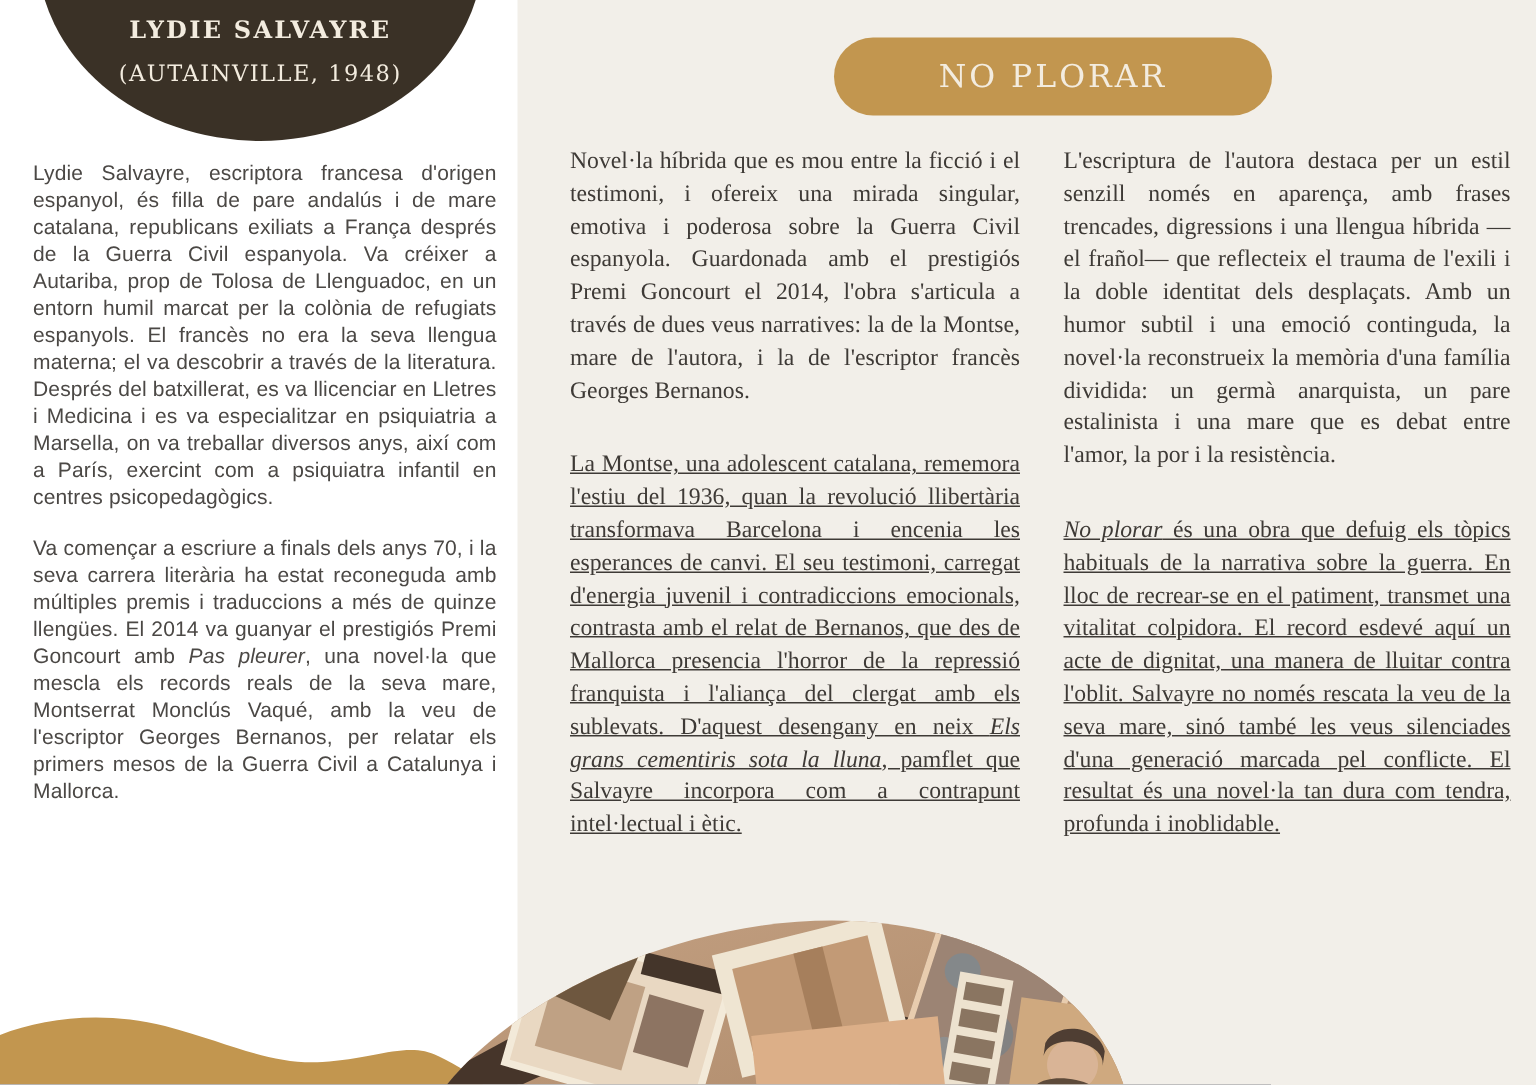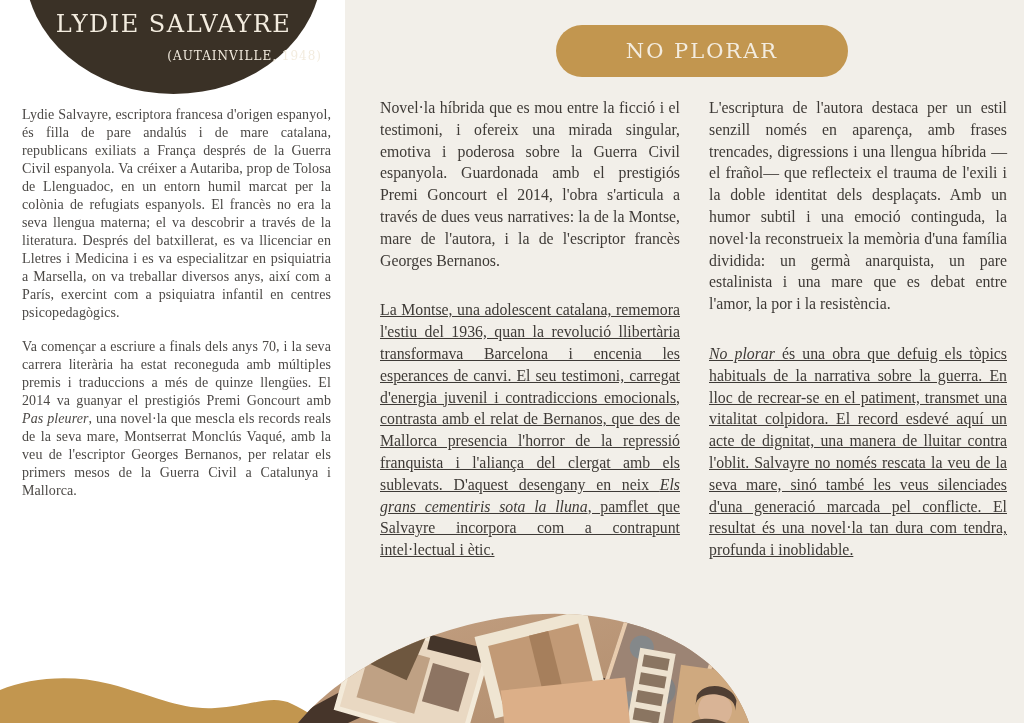--- a/index.html
+++ b/index.html
@@ -11,26 +11,26 @@
   #page{
     position:relative; width:1024px; height:723px; overflow:hidden;
     background:var(--panel); font-family:"Liberation Sans",sans-serif;
   }
   .right-panel{position:absolute; left:345px; top:0; width:679px; height:723px; background:var(--cream);}
   
   .author-ellipse{position:absolute; left:25px; top:-158px; width:297px; height:252px;
     border-radius:50%; background:var(--brown);}
   .author-text{position:absolute; left:25px; top:10px; width:297px; text-align:center; color:var(--light);
     font-family:"DejaVu Serif","Liberation Serif",serif;}
-  .author-name{font-size:24px; letter-spacing:1.5px; font-weight:400;}
-  .author-origin{font-size:12px; letter-spacing:1px; margin-top:11px;text-align:right;}
+  .author-name{font-size:16px; letter-spacing:1.5px; font-weight:700;}
+  .author-origin{font-size:15px; letter-spacing:1px; margin-top:11px;}
   
   .bio{position:absolute; left:22px; top:106px; width:309px;
     font-size:14px; line-height:18px; text-align:justify; color:var(--ink_sans); letter-spacing:.1px;}
-  .bio p{margin-bottom:16px;font-family:Liberation Serif, serif;}
+  .bio p{margin-bottom:16px;}
   
   .gold-wave{position:absolute; left:0; top:676px; width:345px; height:47px;}
   
   .banner{position:absolute; left:556px; top:25px; width:292px; height:52px; border-radius:26px;
     background:var(--gold); display:flex; align-items:center; justify-content:center;}
   .banner-title{font-family:"DejaVu Serif","Liberation Serif",serif; font-size:21px;
     letter-spacing:2px; color:var(--light);}
   
   .col{position:absolute; top:97px; width:300px; font-family:"Liberation Serif",serif;
     font-size:15.8px; line-height:21.8px; text-align:justify; color:var(--ink_serif);}

